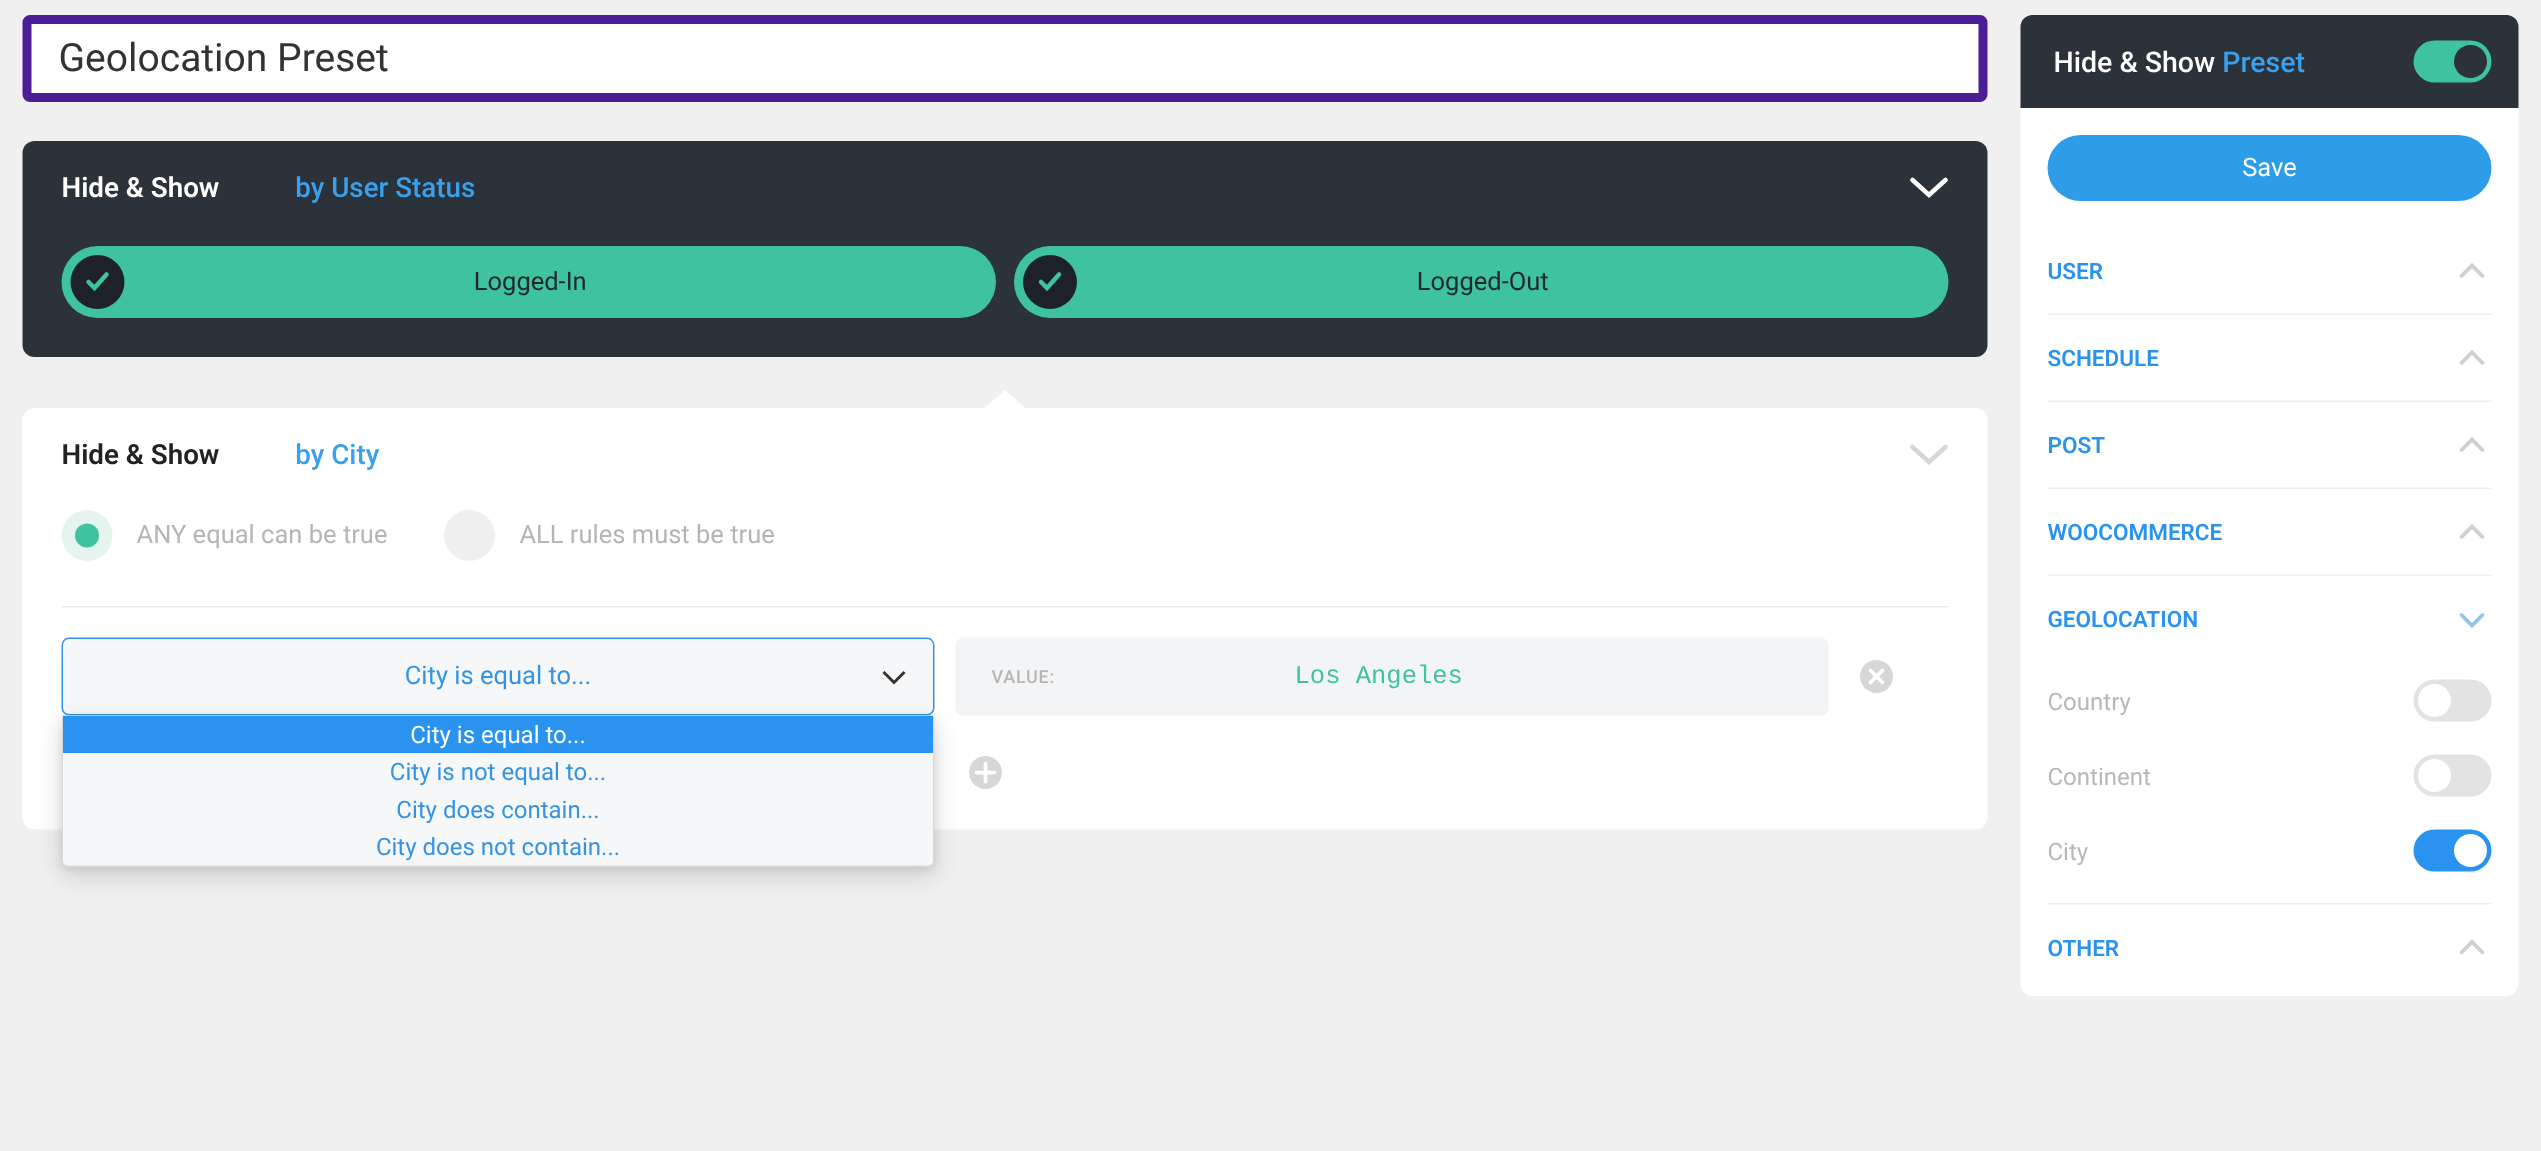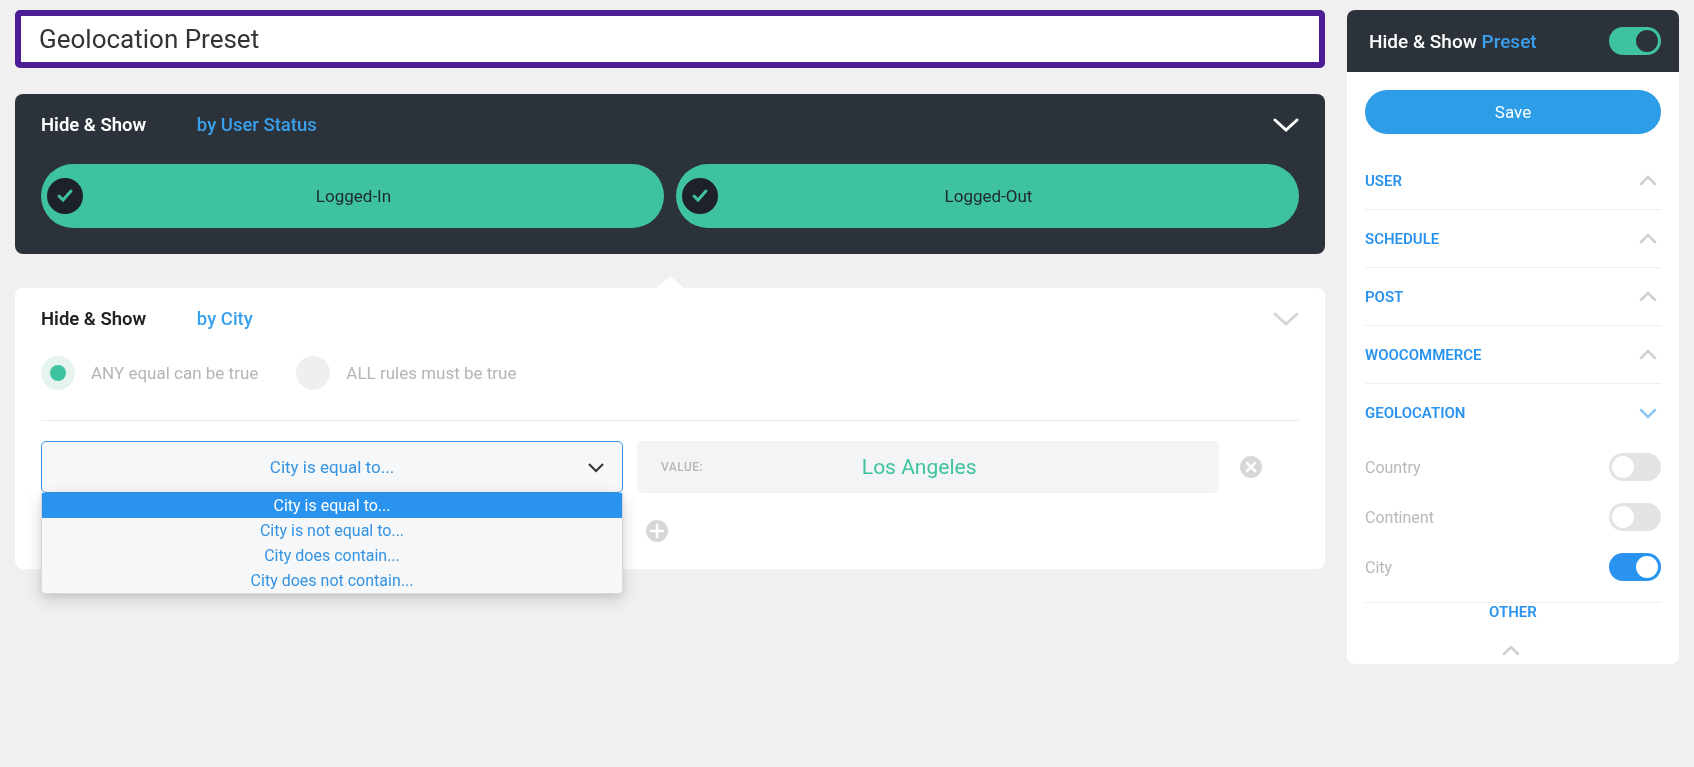--- a/index.html
+++ b/index.html
@@ -10,21 +10,21 @@
 .title-input { width: 100%; height: 58px; border: 6px solid #4c1d95; border-radius: 5px; background: #fff; font-size: 26px; font-weight: 400; color: #333; padding: 0 18px; outline: none; }
 .panel-dark { background: #2c323a; border-radius: 8px; margin-top: 26px; padding: 20px 26px 26px 26px; position: relative; }
 .panel-light { background: #fff; border-radius: 8px; margin-top: 26px; padding: 20px 26px 26px 26px; position: relative; }
 .panel-title { font-size: 18.5px; font-weight: 600; }
 .panel-title .t-white { color: #fff; }
 .panel-title .t-blue { color: #39a0ed; font-weight: 500; padding-left: 46px; }
 .panel-title .t-dark { color: #222; }
 .panel-chevron { position: absolute; right: 26px; top: 24px; cursor: pointer; }
 .panel-chevron svg { display: block; }
 .pill-row { display: flex; gap: 12px; margin-top: 28px; }
-.pill { flex: 1; background: #3fc2a0; border-radius: 999px; height: 64px; display: flex; align-items: center; padding: 0 4px; cursor: pointer; position: relative; }
+.pill { flex: 1; background: #3fc2a0; border-radius: 999px; height: 48px; display: flex; align-items: center; padding: 0 4px; cursor: pointer; position: relative; }
 .pill-check { width: 36px; height: 36px; border-radius: 50%; background: #1d2228; display: flex; align-items: center; justify-content: center; margin-left: 2px; flex-shrink: 0; }
 .pill-check svg { width: 20px; height: 20px; }
 .pill-label { flex: 1; text-align: center; color: #1f2a2a; font-size: 17px; font-weight: 400; margin-left: -36px; }
 .radio-row { display: flex; gap: 38px; margin-top: 26px; align-items: center; }
 .radio-item { display: flex; align-items: center; gap: 16px; cursor: pointer; }
 .radio-outer { width: 34px; height: 34px; border-radius: 50%; background: #e6f4f0; display: flex; align-items: center; justify-content: center; }
 .radio-outer.unsel { background: #efefef; }
 .radio-inner { width: 16px; height: 16px; border-radius: 50%; }
 .radio-inner.sel { background: #3fc2a0; }
 .radio-label { font-size: 17px; color: #b5b5b5; font-weight: 400; }
@@ -32,21 +32,21 @@
 .rule-row { display: flex; gap: 14px; margin-top: 20px; align-items: center; }
 .select-wrap { position: relative; flex: 0 0 582px; }
 .select-box { width: 100%; height: 52px; border: 1px solid #3493e3; border-radius: 5px; background: #f6f7f8; display: flex; align-items: center; padding: 0 18px; cursor: pointer; position: relative; }
 .select-text { flex: 1; text-align: center; color: #3493e3; font-size: 17px; }
 .select-caret { position: absolute; right: 18px; }
 .dropdown { position: absolute; top: 52px; left: 0; right: 0; background: #f6f7f8; border: 1px solid #d8d8d8; border-top: none; border-radius: 0 0 4px 4px; box-shadow: 0 6px 18px rgba(0,0,0,0.14), 0 2px 6px rgba(0,0,0,0.08); z-index: 10; overflow: hidden; }
 .dropdown-item { height: 25px; line-height: 25px; text-align: center; font-size: 16px; color: #3493e3; cursor: pointer; }
 .dropdown-item.selected { background: #2a93f0; color: #fff; }
 .value-wrap { flex: 0 0 582px; height: 52px; background: #f3f4f5; border-radius: 5px; display: flex; align-items: center; padding: 0 24px; position: relative; }
 .value-label { color: #b6b6b6; font-size: 12px; letter-spacing: 0.5px; font-weight: 500; }
-.value-input { flex: 1; text-align: center; border: none; background: transparent; color: #3fc2a0; font-size: 21px; outline: none; margin-left: -60px; }
+.value-input { flex: 1; text-align: center; border: none; background: transparent; color: #3fc2a0; font-size: 17px; outline: none; margin-left: -60px; font-family: Liberation Mono, monospace; }
 .row-remove { width: 24px; height: 24px; cursor: pointer; margin-left: 6px; }
 .row-remove svg, .row-add svg { display: block; }
 .row-add { margin-top: 26px; margin-left: 604px; width: 24px; height: 24px; cursor: pointer; }
 .side-header { background: #2c323a; border-radius: 8px 8px 0 0; height: 62px; display: flex; align-items: center; padding: 0 18px 0 22px; justify-content: space-between; }
 .side-title { font-size: 19px; font-weight: 500; }
 .side-title .t-white { color: #fff; }
 .side-title .t-blue2 { color: #39a0ed; }
 .side-body { background: #fff; border-radius: 0 0 8px 8px; padding: 18px 18px 4px 18px; }
 .toggle { width: 52px; height: 28px; border-radius: 999px; position: relative; cursor: pointer; }
 .toggle.on-teal { background: #3fc2a0; }
@@ -228,21 +228,21 @@
           </div>
       </div>
       <div class="sub-row">
         <span class="sub-label">City</span>
         <div class="toggle on-blue">
             <div class="toggle-knob"></div>
           </div>
       </div>
 
       <div style="height:10px"></div>
-      <div class="cat-row" style="border-top:1px solid #efefef; border-bottom:none;flex-direction:column;">
+      <div class="cat-row" style="border-top:1px solid #efefef; border-bottom:none;">
         <span class="cat-label">OTHER</span>
         <span class="cat-chevron"><svg width="18" height="11">
               <path d="M2 9 L9 2 L16 9" stroke="#d0d0d0" stroke-width="2.5" fill="none" stroke-linecap="round"></path>
             </svg></span>
       </div>
     </div>
   </div>
 </div>
 
 </body></html>

